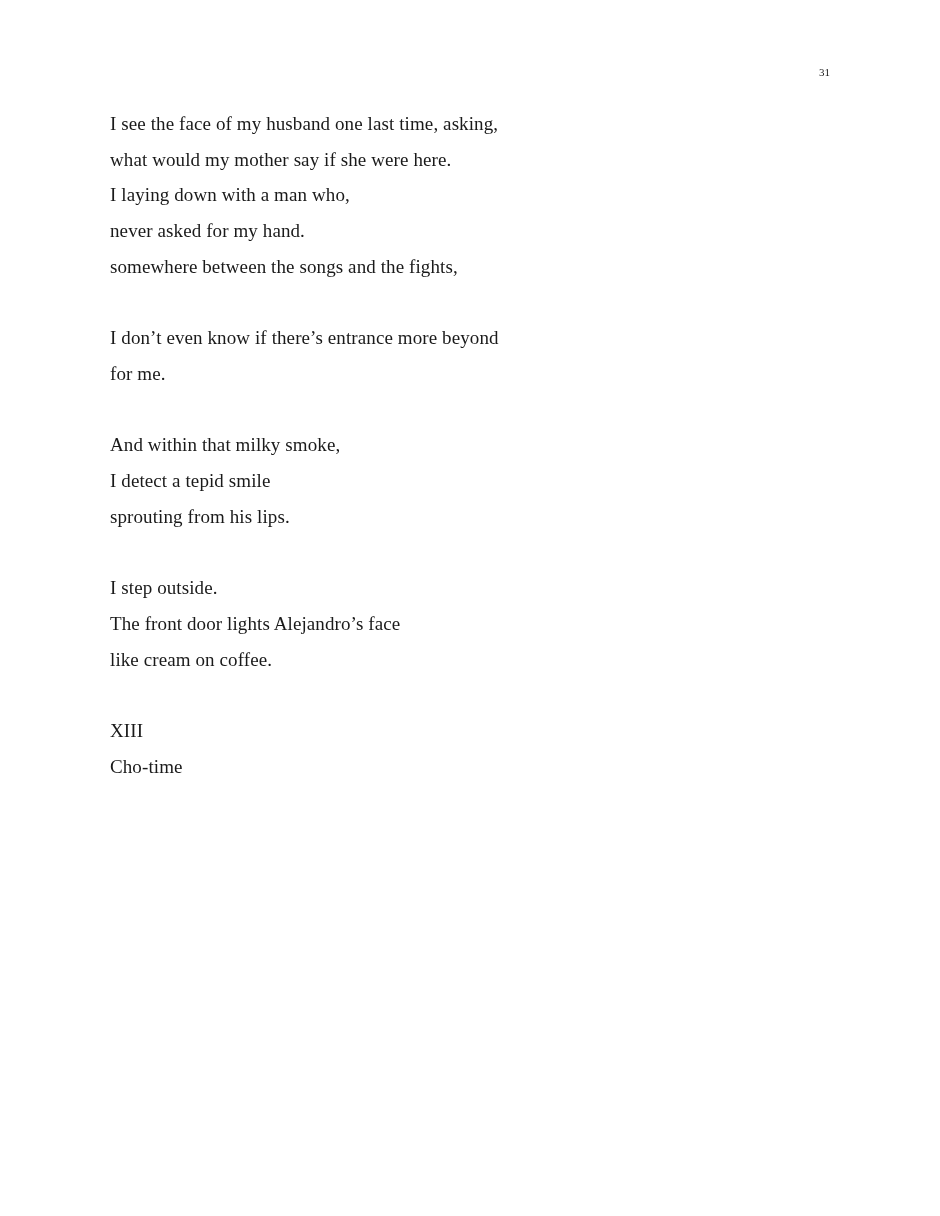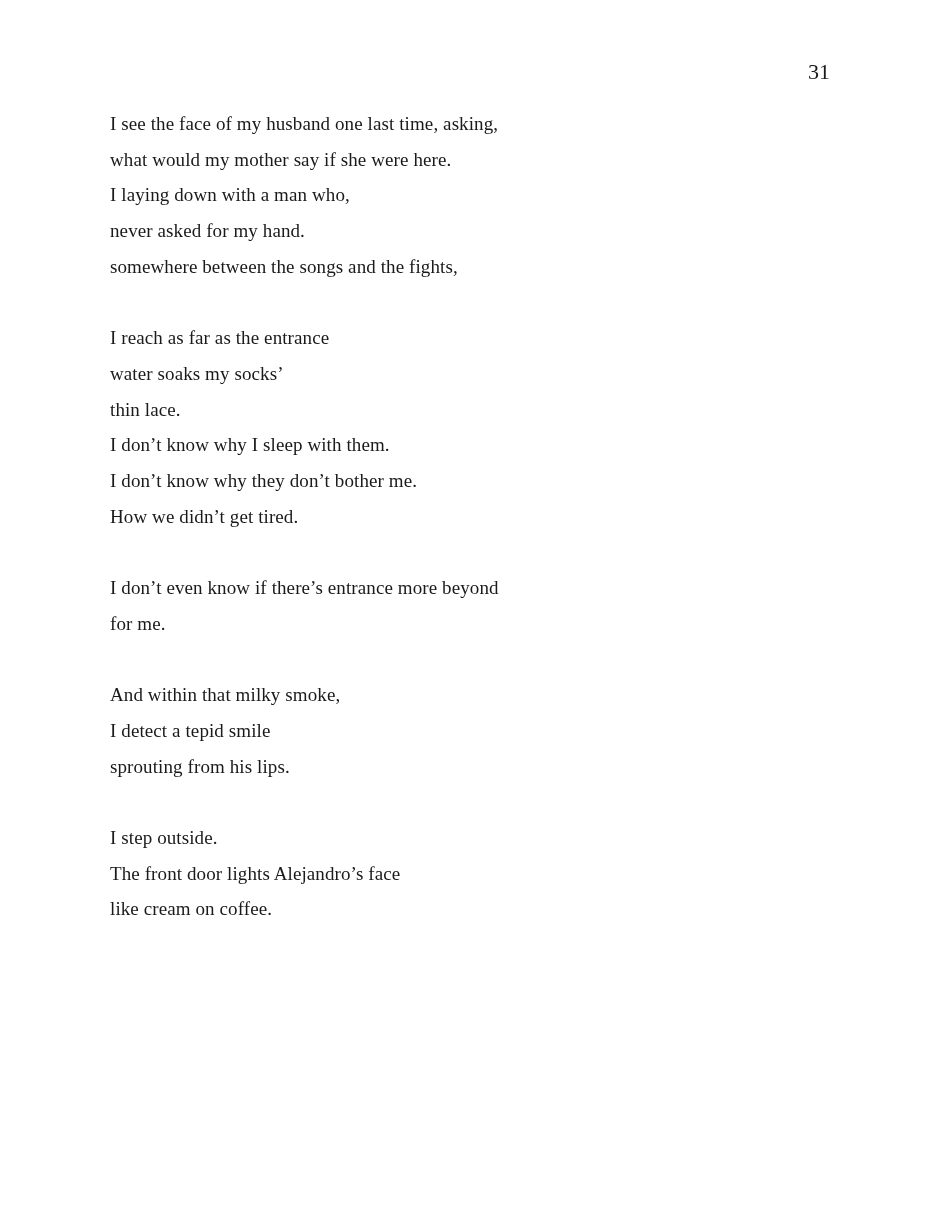--- a/index.html
+++ b/index.html
@@ -17,21 +17,21 @@
   .page {
     position: relative;
     width: 940px;
     height: 1216px;
     background: #ffffff;
   }
   .page-number {
     position: absolute;
     top: 61px;
     right: 110px;
-    font-size: 22px;
+    font-size: 11px;
     line-height: 22px;
     color: #1a1a1a;
   }
   .poem {
     position: absolute;
     top: 106px;
     left: 110px;
     right: 80px;
   }
   .stanza {
@@ -60,41 +60,37 @@
   <div class="poem">
 
     <div class="stanza">
       <p class="line">I see the face of my husband one last time, asking,</p>
       <p class="line">what would my mother say if she were here.</p>
       <p class="line">I laying down with a man who,</p>
       <p class="line">never asked for my hand.</p>
       <p class="line">somewhere between the songs and the fights,</p>
     </div>
 
-    <div class="stanza">
-      <p class="line">I reach as far as the entrance</p>
-      <p class="line">water soaks my socks’</p>
-      <p class="line">thin lace.</p>
-      <p class="line">I don’t know why I sleep with them.</p>
-      <p class="line">I don’t know why they don’t bother me.</p>
-      <p class="line">How we didn’t get tired.</p>
-    </div>
 
     <div class="stanza">
       <p class="line">I don’t even know if there’s entrance more beyond</p>
       <p class="line">for me.</p>
     </div>
 
     <div class="stanza">
       <p class="line">And within that milky smoke,</p>
       <p class="line">I detect a tepid smile</p>
       <p class="line">sprouting from his lips.</p>
     </div>
 
     <div class="stanza">
       <p class="line">I step outside.</p>
       <p class="line">The front door lights Alejandro’s face</p>
       <p class="line">like cream on coffee.</p>
     </div>
 
+    <div class="stanza">
+      <p class="line">XIII</p>
+      <p class="line">Cho-time</p>
+    </div>
 
   </div>
 </div>
 
 </body></html>

